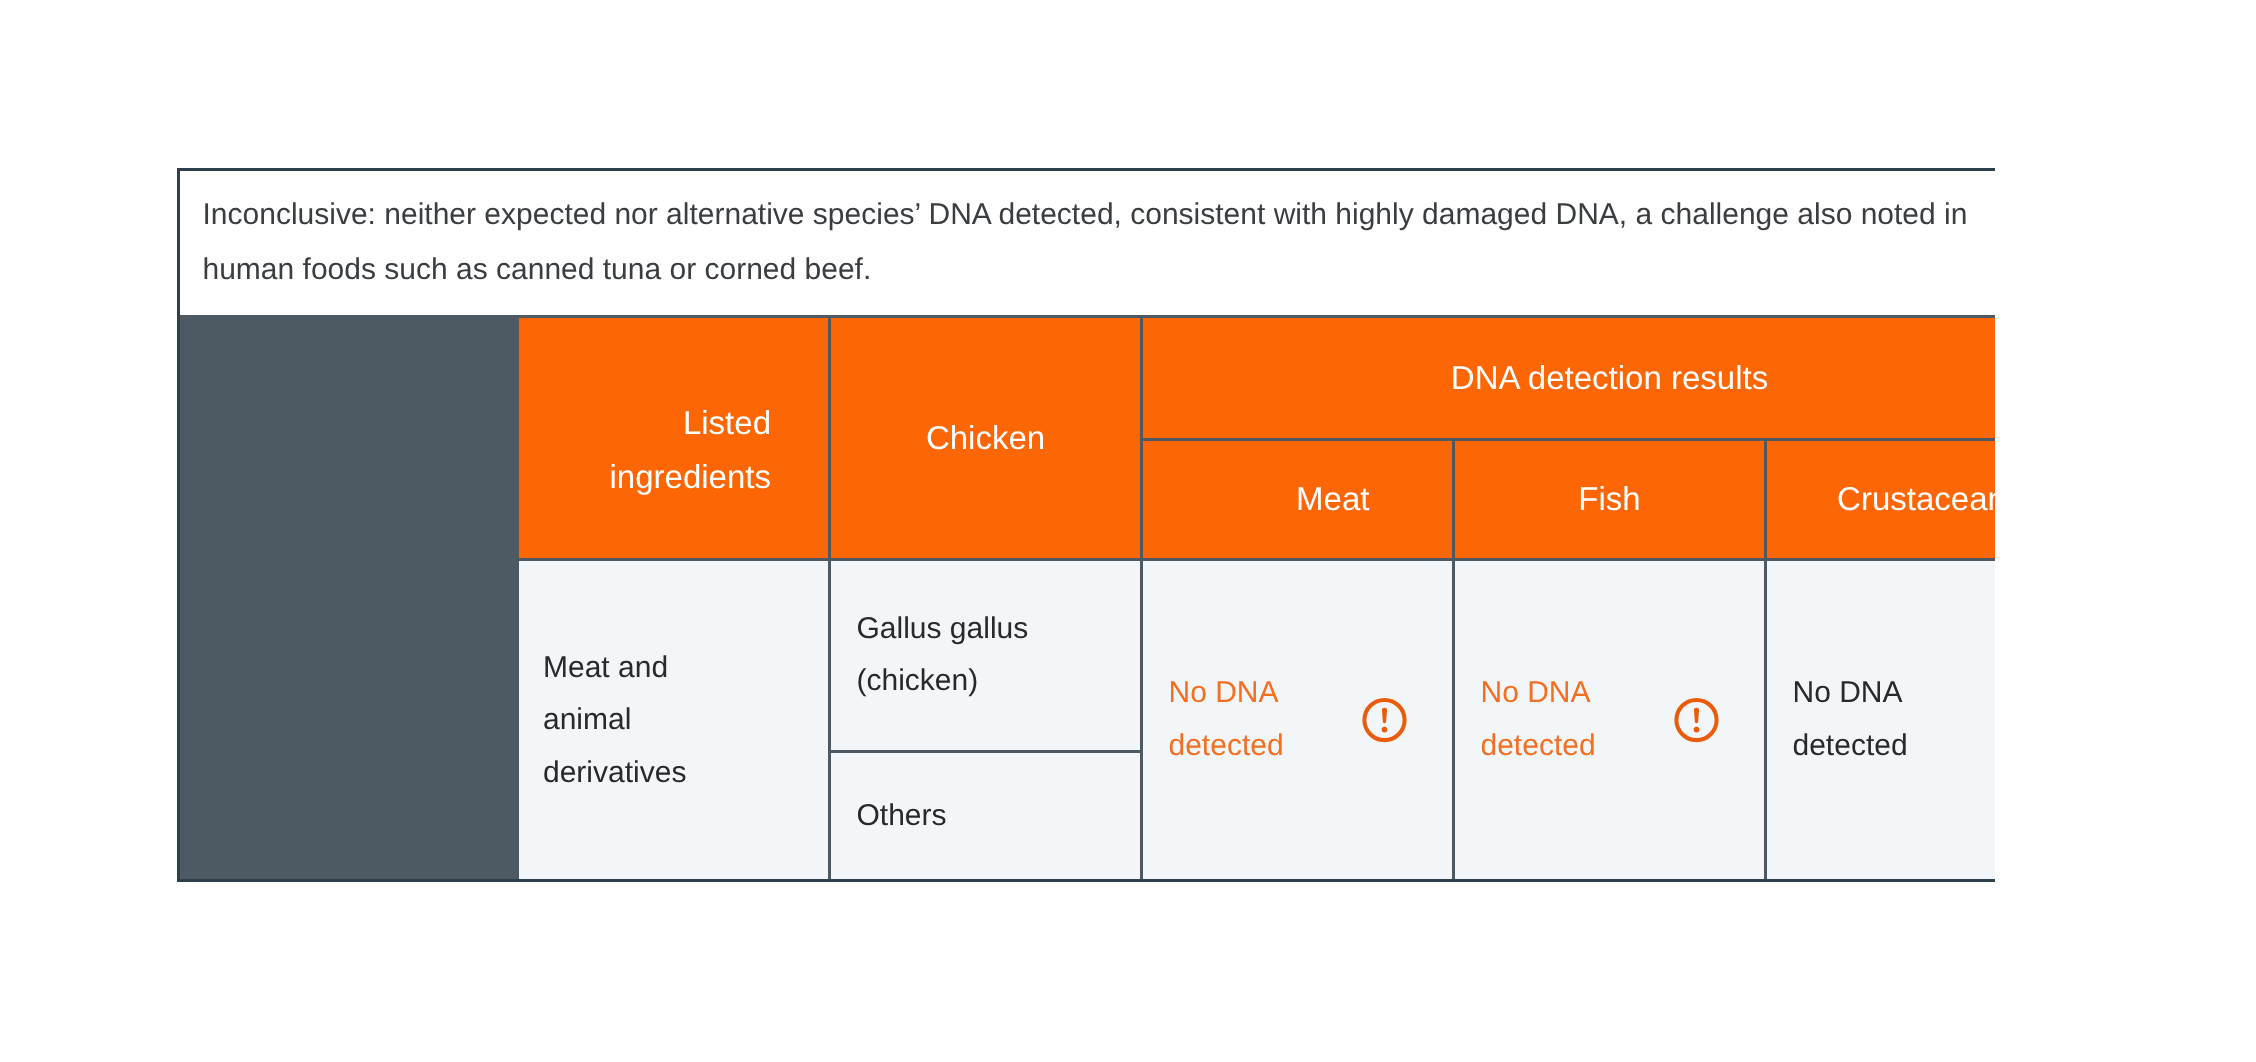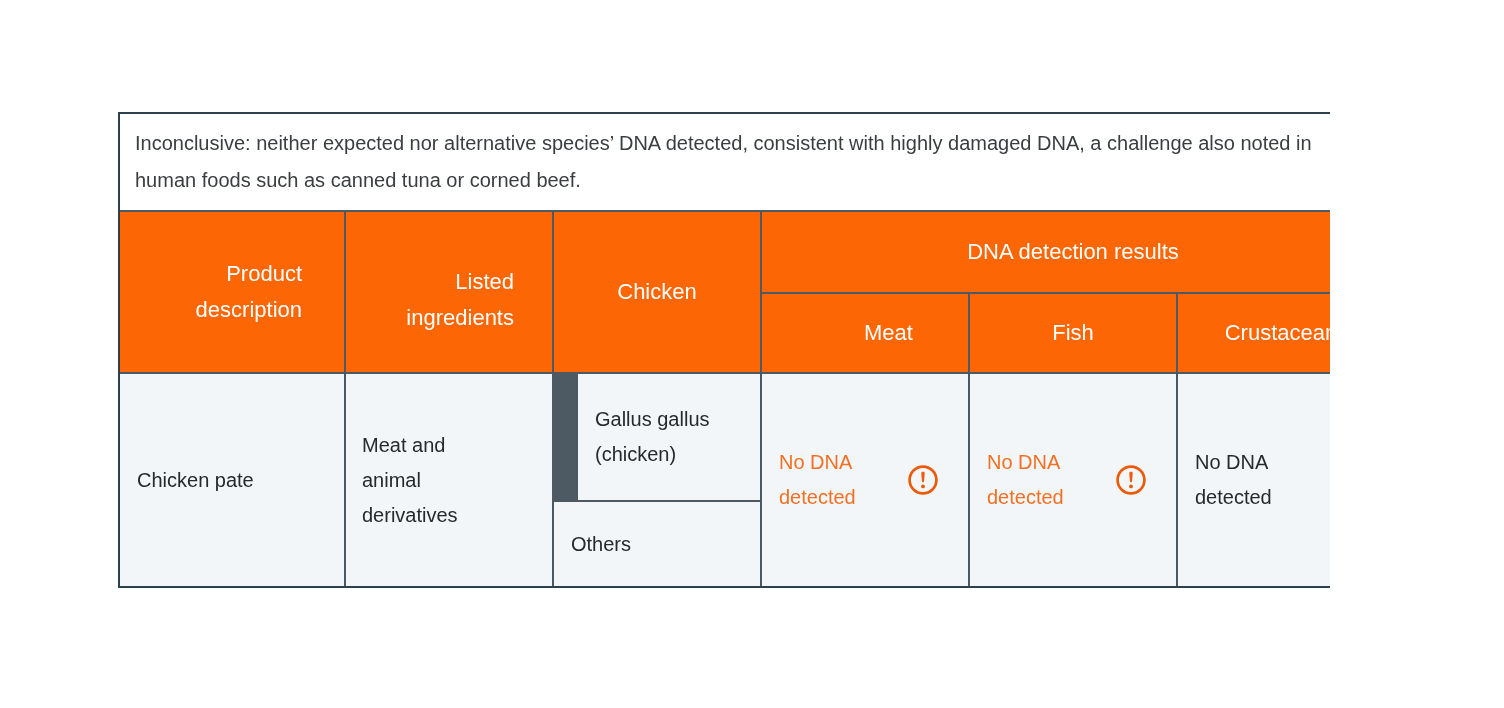--- a/index.html
+++ b/index.html
@@ -47,21 +47,21 @@
   .h-crus{grid-column:6;grid-row:3;}
   .hw-prod{max-width:140px;}
   .hw-ingr{max-width:130px;margin-top:16px;}
   .td{
     background:var(--cell-bg);
     padding-left:17px;padding-right:10px;
     font-size:20px;line-height:35px;color:var(--body-text);
   }
   .d-prod{grid-column:1;grid-row:4/6;}
   .d-ingr{grid-column:2;grid-row:4/6;padding-left:16px;}
-  .d-exp1{grid-column:3;grid-row:4;margin-left:24px;}
+  .d-exp1{grid-column:3;grid-row:4;}
   .d-exp2{grid-column:3;grid-row:5;}
   .d-meat{grid-column:4;grid-row:4/6;}
   .d-fish{grid-column:5;grid-row:4/6;}
   .d-crus{grid-column:6;grid-row:4/6;}
   .w-ingr{max-width:122px;}
   .w-exp {max-width:148px;}
   .w-res {max-width:106px;}
   .result{color:var(--warn-text);}
   .result .w-res{max-width:106px;}
   .warn-svg{flex:0 0 auto;margin-left:22px;color:var(--warn-icon);display:block;}
@@ -69,45 +69,39 @@
 </head>
 <body>
 
 <div class="stage">
   <div class="panel">
 
     <div class="cell note">
       <p>Inconclusive: neither expected nor alternative species’ DNA detected, consistent with highly damaged DNA, a challenge also noted in human foods such as canned tuna or corned beef.</p>
     </div>
 
-    <div class="cell th h-prod">
-      <span class="hw-prod">Product description</span>
-    </div>
     <div class="cell th h-ingr">
       <span class="hw-ingr">Listed ingredients</span>
     </div>
     <div class="cell th h-exp">
       <span>Chicken</span>
     </div>
     <div class="cell th h-dna">
       <span>DNA detection results</span>
     </div>
     <div class="cell th h-meat">
       <span>Meat</span>
     </div>
     <div class="cell th h-fish">
       <span>Fish</span>
     </div>
     <div class="cell th h-crus">
       <span>Crustacean</span>
     </div>
 
-    <div class="cell td d-prod">
-      <span>Chicken pate</span>
-    </div>
     <div class="cell td d-ingr">
       <span class="w-ingr">Meat and animal derivatives</span>
     </div>
     <div class="cell td d-exp1">
       <span class="w-exp">Gallus gallus (chicken)</span>
     </div>
     <div class="cell td d-exp2">
       <span>Others</span>
     </div>
 

